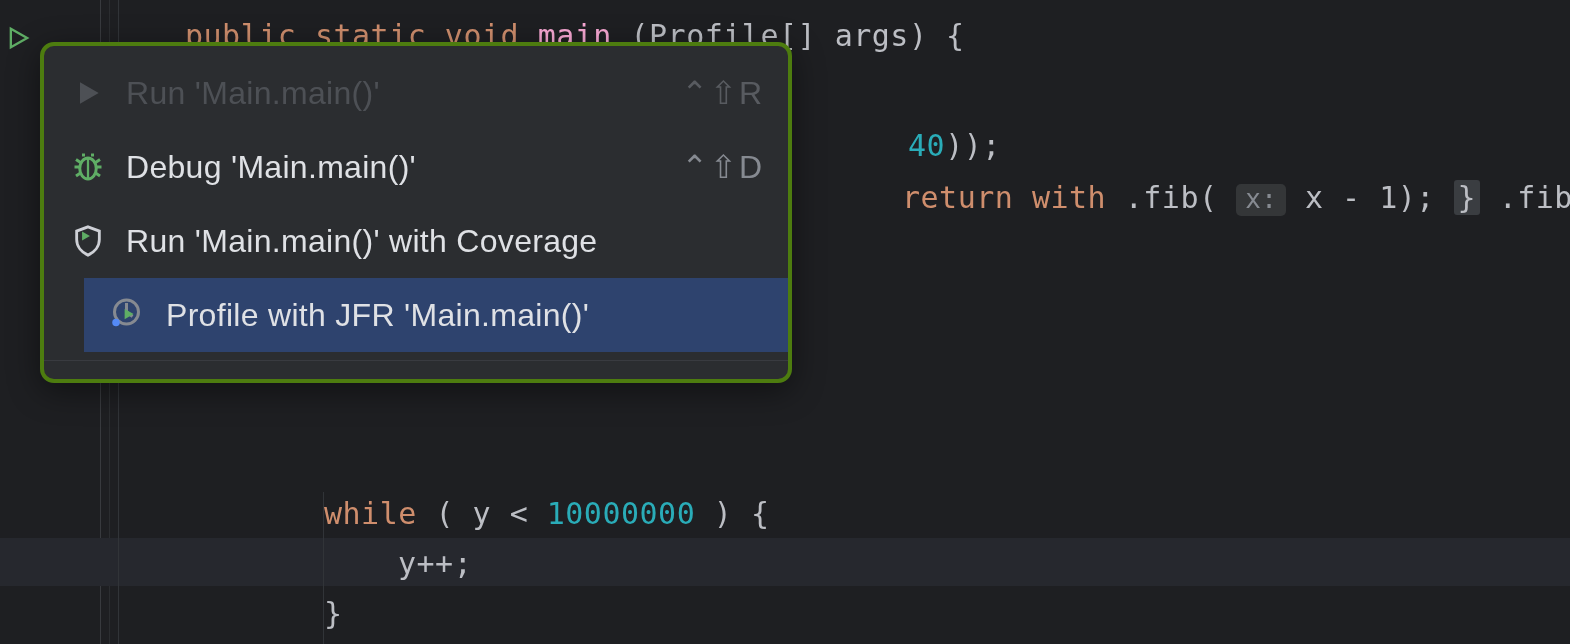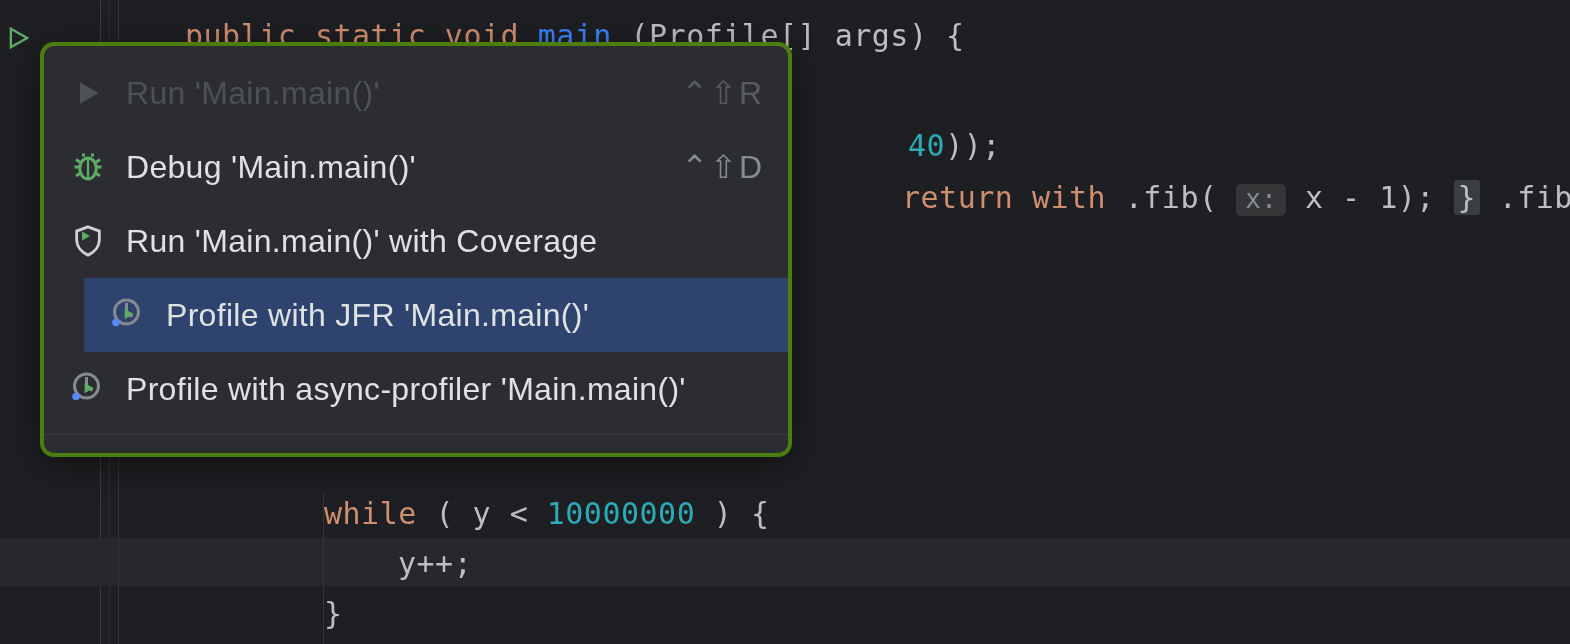--- a/index.html
+++ b/index.html
@@ -45,21 +45,21 @@
       position: absolute;
       left: 5px;
       top: 24px;
     }
     .code-line {
       position: absolute;
       white-space: nowrap;
       letter-spacing: 0.5px;
     }
     .kw { color: #cf8e6d; margin-top: 46px; }
-    .fn { color: #3b82f6; }
+    .fn { color: #f9a8d4; }
     .id { color: #bcbec4; }
     .num { color: #2aacb8; text-align: center; }
     .pn { color: #bcbec4; }
     .param-hint {
       background: #343638;
       color: #868a91;
       border-radius: 5px;
       padding: 0 9px 2px 9px;
       font-size: 26px;
     }
@@ -238,29 +238,17 @@
         <circle cx="11" cy="10" r="8" fill="none" stroke="#868a91" stroke-width="2"></circle>
         <line x1="11" y1="10" x2="11" y2="4" stroke="#868a91" stroke-width="2"></line>
         <line x1="11" y1="10" x2="15" y2="13" stroke="#868a91" stroke-width="2"></line>
         <path d="M13 16 L21 20.5 L13 25 Z" transform="translate(0,-4) scale(0.75)" fill="#5fad65"></path>
         <circle cx="4" cy="17" r="2.5" fill="#548af7"></circle>
       </svg>
     </span>
     <span class="popup-label">Profile with JFR 'Main.main()'</span>
   </div>
 
-  <div class="popup-item">
-    <span class="popup-icon">
-      <svg width="36" height="36" viewBox="0 0 24 24">
-        <circle cx="11" cy="10" r="8" fill="none" stroke="#868a91" stroke-width="2"></circle>
-        <line x1="11" y1="10" x2="11" y2="4" stroke="#868a91" stroke-width="2"></line>
-        <line x1="11" y1="10" x2="15" y2="13" stroke="#868a91" stroke-width="2"></line>
-        <path d="M13 16 L21 20.5 L13 25 Z" transform="translate(0,-4) scale(0.75)" fill="#5fad65"></path>
-        <circle cx="4" cy="17" r="2.5" fill="#548af7"></circle>
-      </svg>
-    </span>
-    <span class="popup-label">Profile with async-profiler 'Main.main()'</span>
-  </div>
 
   <div class="popup-divider"></div>
 
 
 </div>
 
 </body></html>

